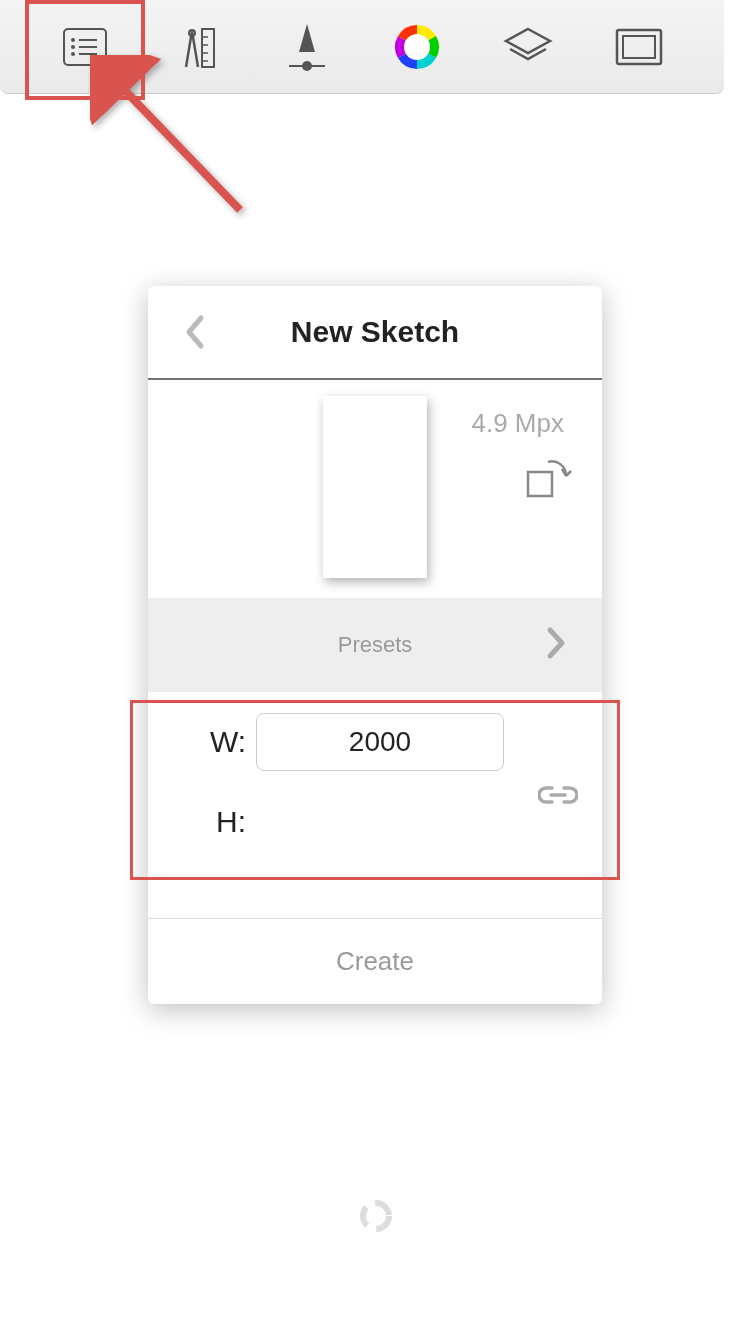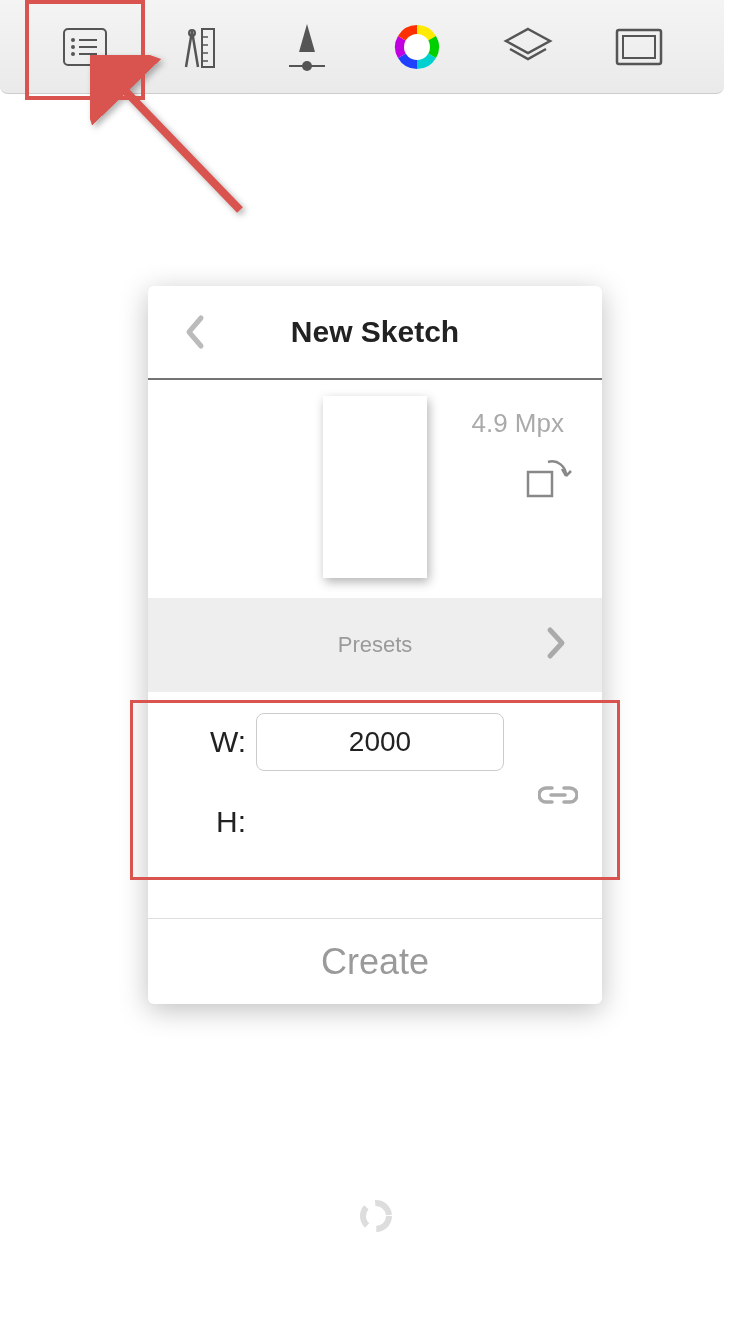--- a/index.html
+++ b/index.html
@@ -140,21 +140,21 @@
     transform: translateY(-50%);
     cursor: pointer;
   }
 
   .create-row {
     height: 86px;
     border-top: 1px solid #ddd;
     display: flex;
     align-items: center;
     justify-content: center;
-    font-size: 36px;
+    font-size: 26px;
     color: #9a9a9a;
     cursor: pointer;
     margin-top: 36px;
   }
 
   .highlight-box-2 {
     position: absolute;
     left: 130px; top: 700px;
     width: 490px; height: 180px;
     border: 3px solid #d9534f;

